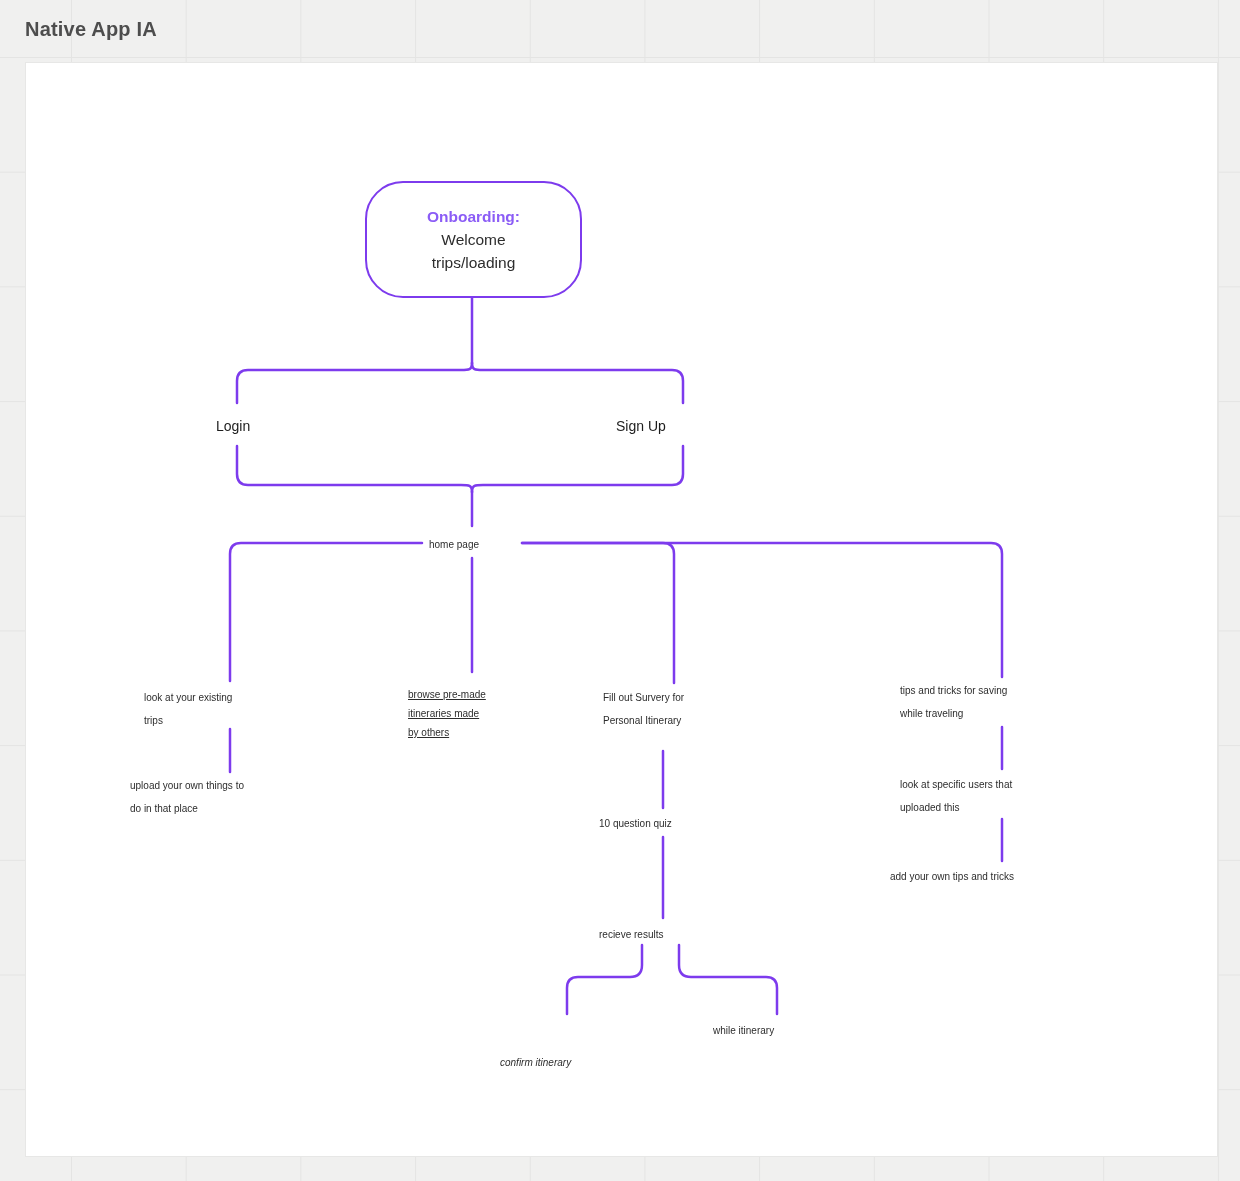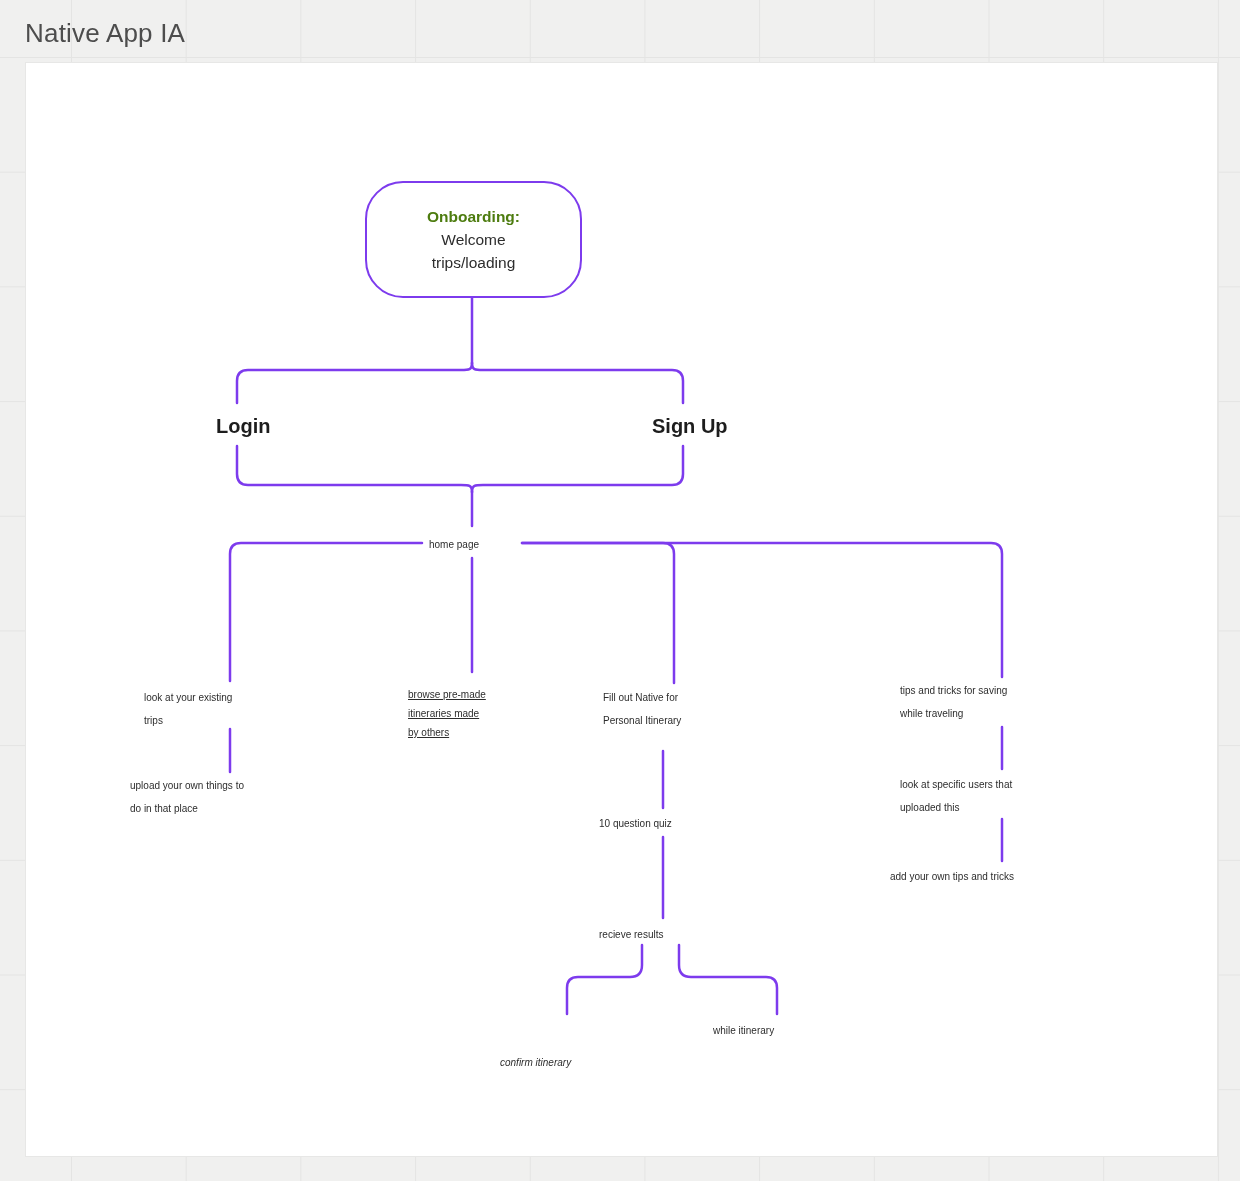--- a/index.html
+++ b/index.html
@@ -10,41 +10,41 @@
     font-family:"Liberation Sans", sans-serif;
     background-color:#f0f0ef;
     background-image:
       linear-gradient(to right, #e4e4e3 1px, transparent 1px),
       linear-gradient(to bottom, #e4e4e3 1px, transparent 1px);
     background-size:114.7px 114.7px;
     background-position:71px 57px;
   }
   .board-title {
     position:absolute; left:25px; top:18px;
-    font-size:26px; font-weight:400; color:var(--title); letter-spacing:0.2px;
+    font-size:20px; font-weight:700; color:var(--title); letter-spacing:0.2px;
   }
   .canvas {
     position:absolute; left:25px; top:62px; width:1193px; height:1095px;
     background:#ffffff; border:1px solid #e7e7e6;
   }
   svg.wires { position:absolute; left:0; top:0; width:1240px; height:1181px; }
   svg.wires path { fill:none; stroke:var(--accent); stroke-width:2.5; stroke-linecap:round; }
   .node {
     position:absolute; left:365px; top:181px; width:217px; height:117px;
     border:2.5px solid var(--accent); border-radius:38px; background:#fff;
     display:flex; flex-direction:column; align-items:center; justify-content:center;
     text-align:center; font-size:15.5px; line-height:23px; color:var(--label);
   }
-  .node .node-title { font-weight:700; color:#4d7c0f; }
+  .node .node-title { font-weight:700; color:#8b5cf6; }
   .node .node-sub { white-space:pre-line; }
   .lbl {
     position:absolute; font-size:10px; line-height:23px; color:var(--label);
     white-space:pre-line;
   }
-  .lbl.bold { font-weight:700; font-size:20px; color:#1d1d1d; }
+  .lbl.bold { font-weight:400; font-size:14px; color:#1d1d1d; }
   .lbl.tight { line-height:19px;text-decoration:underline; }
 </style>
 </head>
 <body>
 
 <div class="board-title">Native App IA</div>
 
 <div class="canvas"></div>
 
 <svg class="wires" viewBox="0 0 1240 1181">
@@ -67,31 +67,31 @@
   <path d="M1002,819 L1002,861"></path>
 </svg>
 
 <div class="node">
   <span class="node-title">Onboarding:</span>
   <span class="node-sub">Welcome
 trips/loading</span>
 </div>
 
 <div class="lbl bold" style="left:216px; top:415px;">Login</div>
-<div class="lbl bold" style="left:652px; top:415px;">Sign Up</div>
+<div class="lbl bold" style="left:616px; top:415px;">Sign Up</div>
 <div class="lbl" style="left:429px; top:533px;">home page</div>
 
 <div class="lbl" style="left:144px; top:686px;">look at your existing
 trips</div>
 <div class="lbl" style="left:130px; top:774px;">upload your own things to
 do in that place</div>
 <div class="lbl tight" style="left:408px; top:685px;">browse pre-made
 itineraries made
 by others</div>
-<div class="lbl" style="left:603px; top:686px;">Fill out Native for
+<div class="lbl" style="left:603px; top:686px;">Fill out Survery for
 Personal Itinerary</div>
 <div class="lbl" style="left:599px; top:812px;">10 question quiz</div>
 <div class="lbl" style="left:599px; top:923px;">recieve results</div>
 <div class="lbl" style="left:500px; top:1051px;font-style:italic;">confirm itinerary</div>
 <div class="lbl" style="left:713px; top:1019px;">while itinerary</div>
 <div class="lbl" style="left:900px; top:679px;">tips and tricks for saving
 while traveling</div>
 <div class="lbl" style="left:900px; top:773px;">look at specific users that
 uploaded this</div>
 <div class="lbl" style="left:890px; top:865px;">add your own tips and tricks</div>

